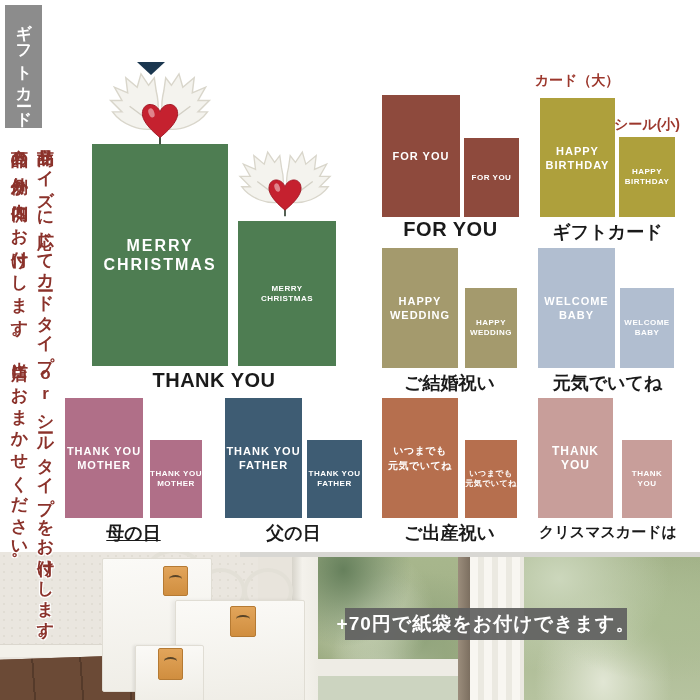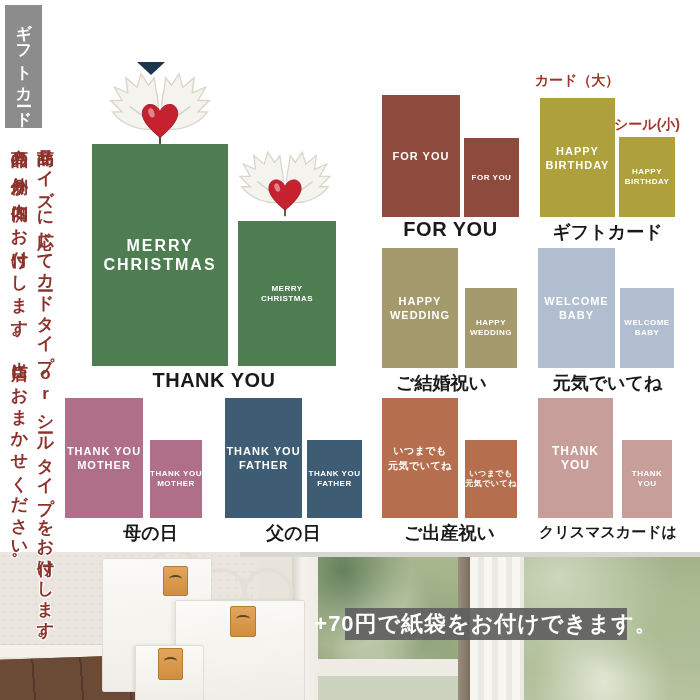--- a/index.html
+++ b/index.html
@@ -62,23 +62,23 @@
   .c-s8l{left:538px;top:398px;width:75px;height:120px;}
   .c-s8l .t{font-size:12px;}
   .c-s8s{left:622px;top:440px;width:50px;height:78px;}
 
   
   .sec-label{position:absolute;color:#1a1a1a;font-weight:600;text-align:center;z-index:3;font-size:18px;}
   .lbl-latin{font-size:20px;letter-spacing:.5px;}
   .lbl-s0{left:92px;top:369px;width:244px;}
   .lbl-s1{left:378px;top:218px;width:145px;}
   .lbl-s2{left:525px;top:220px;width:165px;}
-  .lbl-s3{left:364px;top:371px;width:155px;}
+  .lbl-s3{left:372px;top:371px;width:155px;}
   .lbl-s4{left:525px;top:371px;width:165px;}
-  .lbl-s5{left:79px;top:521px;width:143px;}
+  .lbl-s5{left:62px;top:521px;width:143px;text-decoration:underline;}
   .lbl-s6{left:222px;top:521px;width:143px;}
   .lbl-s7{left:372px;top:521px;width:155px;}
   .lbl-s8{left:523px;top:523px;width:170px;font-size:15px;}
 
   
   .holly{position:absolute;z-index:5;}
   .holly1{left:103px;top:70px;width:114px;height:80px;}
   .holly2{left:233px;top:148px;width:104px;height:74px;}
 
   
@@ -122,21 +122,21 @@
   .tag{position:absolute;background:linear-gradient(#e2a55b,#d08e3f);border:1px solid #b57a33;
     border-radius:2px;z-index:4;}
   .tag::after{content:"";position:absolute;left:20%;top:28%;width:60%;height:8%;
     border-top:2px solid #5a4528;border-radius:50% 50% 0 0/100% 100% 0 0;}
   .tag-back{left:163px;top:14px;width:23px;height:28px;}
   .tag-right{left:230px;top:54px;width:24px;height:29px;}
   .tag-front{left:158px;top:96px;width:23px;height:30px;}
 
   .price-note{left:345px;top:56px;width:282px;height:32px;background:rgba(96,96,96,.92);
     display:flex;align-items:center;justify-content:center;z-index:6;}
-  .price-note span{color:#fff;font-size:22px;font-weight:600;letter-spacing:1px;white-space:nowrap;}
+  .price-note span{color:#fff;font-size:19px;font-weight:600;letter-spacing:1px;white-space:nowrap;}
 </style>
 </head>
 <body>
 
 <div id="app">
 
   <div class="banner-pointer"></div>
 
   <div class="side-tab">
     <span>ギフトカード</span>

